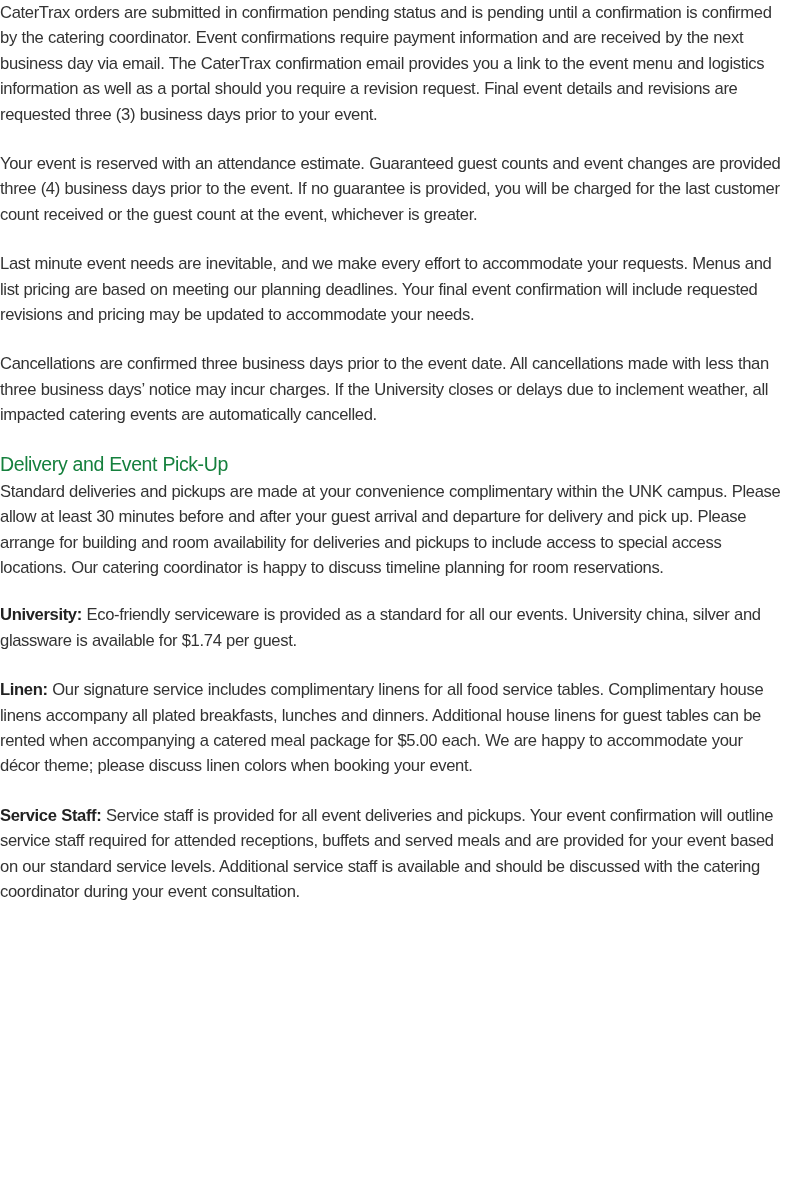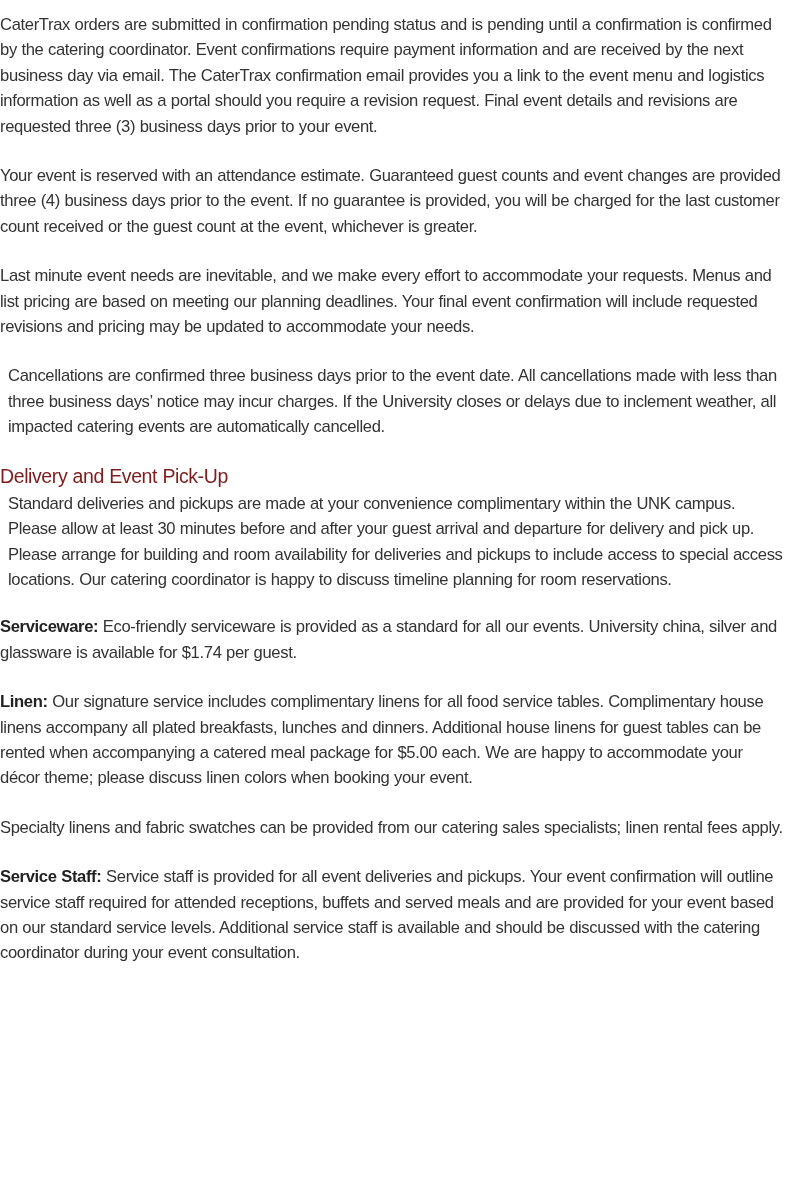--- a/index.html
+++ b/index.html
@@ -8,43 +8,42 @@
       background: #ffffff;
     }
     body {
       width: 785px;
       height: 1179px;
       overflow: hidden;
       position: relative;
     }
     .content {
       position: absolute;
-      top: 12px;
+      top: 0;
       left: 0;
       width: 785px;
       font-family: "Liberation Sans", sans-serif;
       font-size: 16.6px;
       line-height: 25.4px;
       color: #333333;
       letter-spacing: -0.35px;
       word-spacing: 0.3px;
     }
     p {
       margin: 0 0 24px 0;
     }
     p.tight {
       margin-bottom: 22px;
-      padding-left: 8px;
     }
     h3 {
       font-family: "Liberation Sans", sans-serif;
       font-weight: normal;
       font-size: 19.5px;
       line-height: 28px;
-      color: #7f1d1d;
+      color: #15803d;
       margin: 0 0 1px 0;
       letter-spacing: -0.4px;
     }
     strong {
       font-weight: bold;
       color: #222222;
     }
   </style>
 </head>
 <body>
@@ -58,23 +57,22 @@
     <p class="tight">Cancellations are confirmed three business days prior to the event date. All cancellations made with less than three business days’ notice may incur charges. If the University closes or delays due to inclement weather, all impacted catering events are automatically cancelled.</p>
   </section>
 
   <section>
     <h3>Delivery and Event Pick-Up</h3>
     <p class="tight">Standard deliveries and pickups are made at your convenience complimentary within the UNK campus. Please allow at least 30 minutes before and after your guest arrival and departure for delivery and pick up. Please arrange for building and room availability for deliveries and pickups to include access to special access locations. Our catering coordinator is happy to discuss timeline planning for room reservations.</p>
   </section>
 
   <section>
 
-    <p><strong>Serviceware:</strong><span> Eco-friendly serviceware is provided as a standard for all our events. University china, silver and glassware is available for $1.74 per guest.</span></p>
+    <p><strong>University:</strong><span> Eco-friendly serviceware is provided as a standard for all our events. University china, silver and glassware is available for $1.74 per guest.</span></p>
 
 
     <p><strong>Linen:</strong><span> Our signature service includes complimentary linens for all food service tables. Complimentary house linens accompany all plated breakfasts, lunches and dinners. Additional house linens for guest tables can be rented when accompanying a catered meal package for $5.00 each. We are happy to accommodate your décor theme; please discuss linen colors when booking your event.</span></p>
 
-    <p>Specialty linens and fabric swatches can be provided from our catering sales specialists; linen rental fees apply.</p>
 
     <p><strong>Service Staff:</strong><span> Service staff is provided for all event deliveries and pickups. Your event confirmation will outline service staff required for attended receptions, buffets and served meals and are provided for your event based on our standard service levels. Additional service staff is available and should be discussed with the catering coordinator during your event consultation.</span></p>
   </section>
 
 </div>
 
 </body></html>

